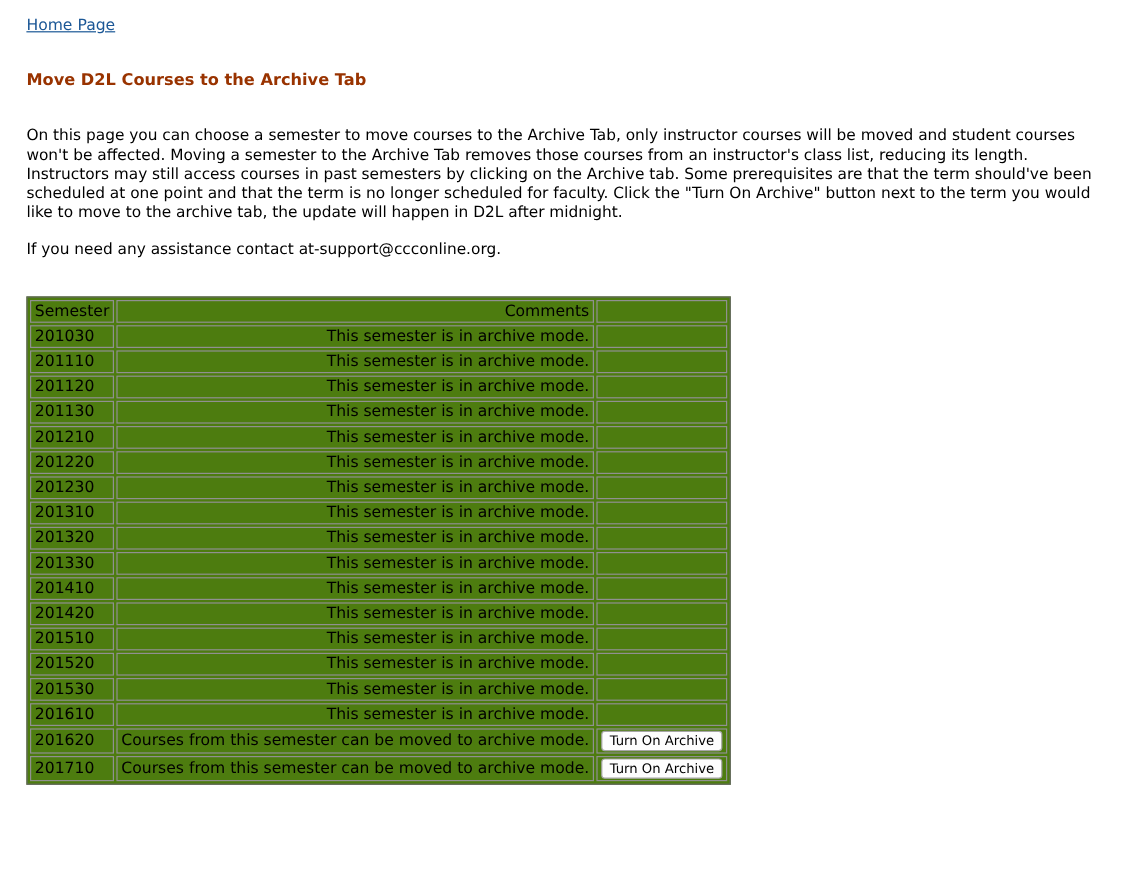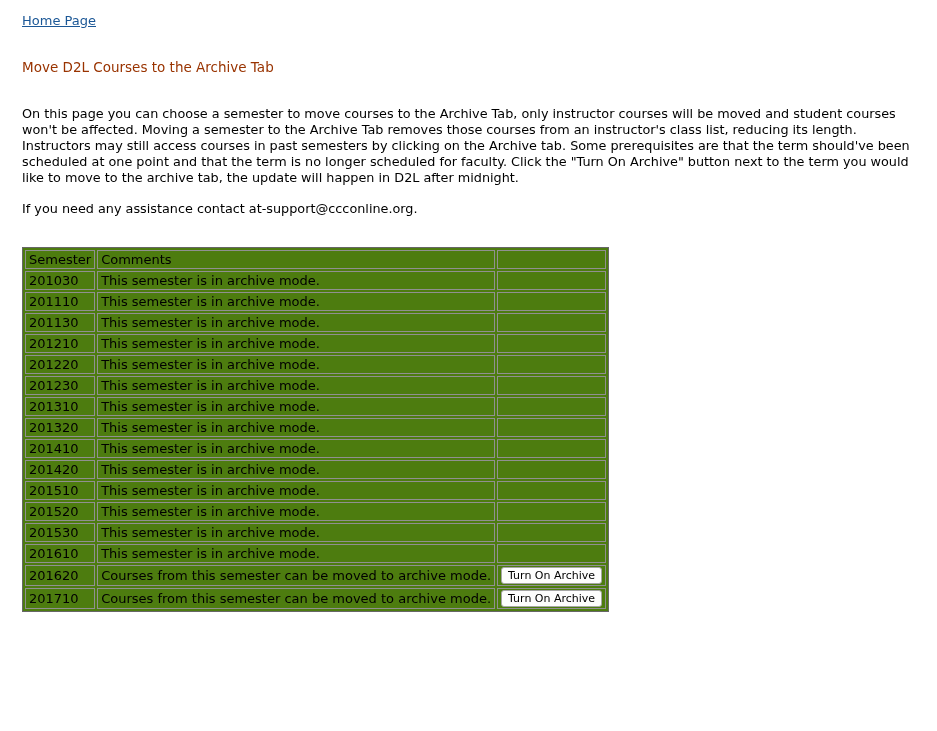--- a/index.html
+++ b/index.html
@@ -19,21 +19,21 @@
   .home-link {
     display: inline-block;
     margin-top: 1px;
     font-size: 13px;
     color: #1b5796;
     cursor: pointer;
   }
   .page-title {
     margin: 30px 0 0 0;
     font-size: 13.5px;
-    font-weight: normal;
+    font-weight: bold;
     color: #993300;
   }
   .intro-paragraph {
     margin: 31px 0 0 0;
     font-size: 12.8px;
     line-height: 16px;
     max-width: 903px;
   }
   .contact-paragraph {
     margin: 15px 0 0 0;
@@ -49,21 +49,21 @@
   }
   .sem-table td {
     border: 1px solid #909090;
     padding: 1px 3px;
     font-size: 13px;
     height: 18px;
     white-space: nowrap;
     vertical-align: middle;
   }
   .col-semester { width: 63px; }
-  .col-comments { width: 367px; }
+  .col-comments { width: 367px; text-align: right; }
   .col-action   { width: 100px; }
   .archive-btn {
     display: block;
     width: 100%;
     height: 17px;
     margin: 0;
     padding: 0 6px;
     font-family: "DejaVu Sans", "Liberation Sans", sans-serif;
     font-size: 11px;
     line-height: 14px;
@@ -100,20 +100,25 @@
           <td class="col-semester">201030</td>
           <td class="col-comments">This semester is in archive mode.</td>
           <td class="col-action">&nbsp;</td>
         </tr>
         <tr>
           <td class="col-semester">201110</td>
           <td class="col-comments">This semester is in archive mode.</td>
           <td class="col-action">&nbsp;</td>
         </tr>
         <tr>
+          <td class="col-semester">201120</td>
+          <td class="col-comments">This semester is in archive mode.</td>
+          <td class="col-action">&nbsp;</td>
+        </tr>
+        <tr>
           <td class="col-semester">201130</td>
           <td class="col-comments">This semester is in archive mode.</td>
           <td class="col-action">&nbsp;</td>
         </tr>
         <tr>
           <td class="col-semester">201210</td>
           <td class="col-comments">This semester is in archive mode.</td>
           <td class="col-action">&nbsp;</td>
         </tr>
         <tr>
@@ -126,20 +131,25 @@
           <td class="col-comments">This semester is in archive mode.</td>
           <td class="col-action">&nbsp;</td>
         </tr>
         <tr>
           <td class="col-semester">201310</td>
           <td class="col-comments">This semester is in archive mode.</td>
           <td class="col-action">&nbsp;</td>
         </tr>
         <tr>
           <td class="col-semester">201320</td>
+          <td class="col-comments">This semester is in archive mode.</td>
+          <td class="col-action">&nbsp;</td>
+        </tr>
+        <tr>
+          <td class="col-semester">201330</td>
           <td class="col-comments">This semester is in archive mode.</td>
           <td class="col-action">&nbsp;</td>
         </tr>
         <tr>
           <td class="col-semester">201410</td>
           <td class="col-comments">This semester is in archive mode.</td>
           <td class="col-action">&nbsp;</td>
         </tr>
         <tr>
           <td class="col-semester">201420</td>

